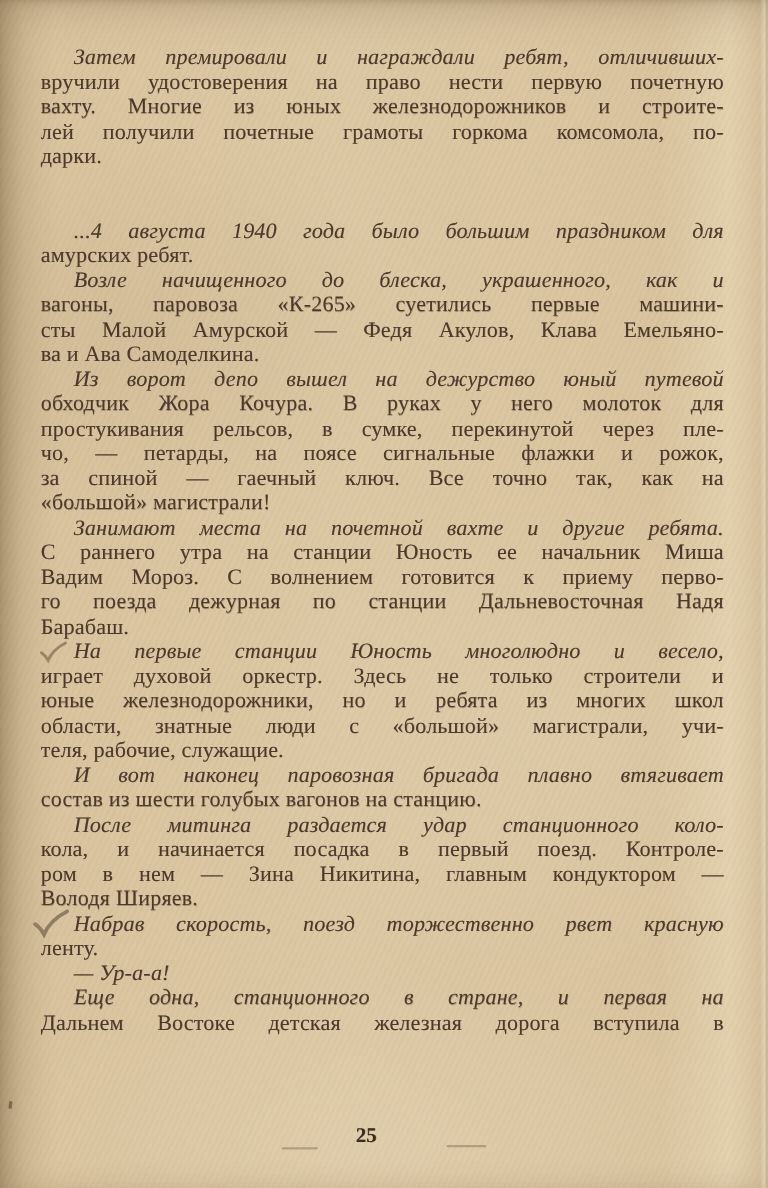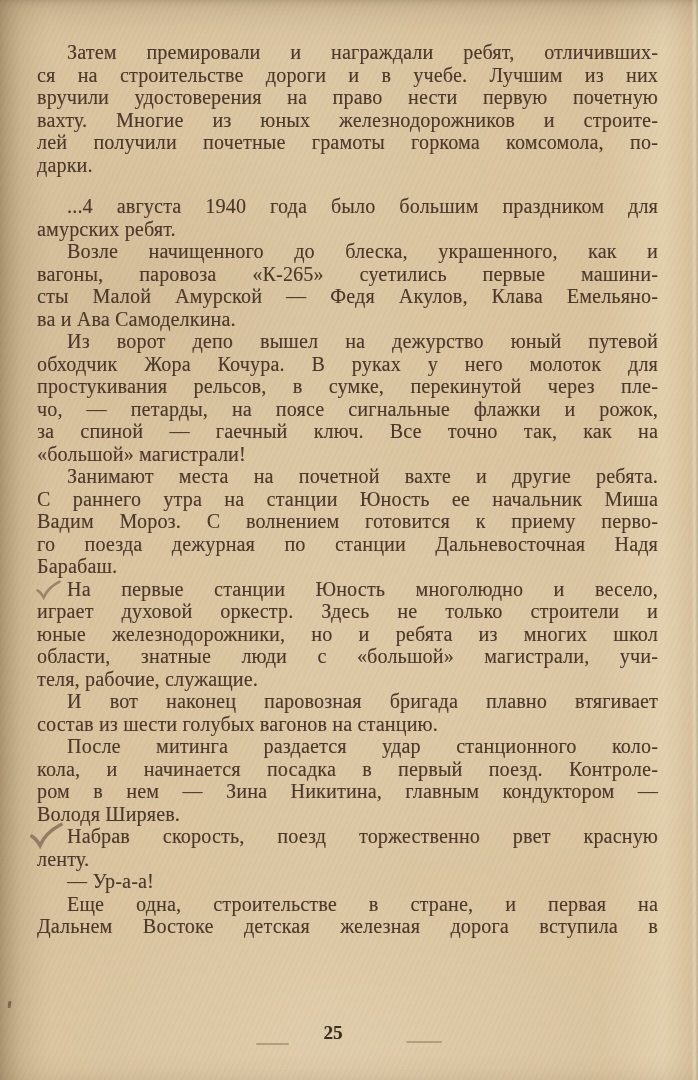--- a/index.html
+++ b/index.html
@@ -37,29 +37,29 @@
   }
   .text-block {
     position: absolute;
     left: 37px; top: 41px; width: 621px;
     color: #4d392b;
     font-size: 20px;
     letter-spacing: 0.2px;
     text-shadow: 0.35px 0.35px 0 rgba(77,57,43,0.38);
   }
   .para { position: relative; }
-  .para.gap { margin-top: 19px; }
+  .para.gap { margin-top: 45px; }
   .line {
     height: 22.5px;
     line-height: 22.5px;
     text-align: justify;
     text-align-last: justify;
     white-space: normal;
   }
-  .line.first { text-indent: 30px; }
+  .line.first { text-indent: 30px; font-style: italic; }
   .line.last { text-align-last: left; }
   .checkmark { position: absolute; left: -2px; top: 1px; opacity: 0.85; }
   .checkmark.check-large { left: -9px; top: -4px; opacity: 0.95; }
   .footer-num {
     position: absolute; top: 1022px; left: 0; width: 100%;
     text-align: center;
     transform: translateX(-16px);
     font-size: 19px; font-weight: bold;
     color: #3c2c1f;
     text-shadow: 0.4px 0.4px 0 rgba(60,44,31,0.4);
@@ -80,21 +80,20 @@
     transform: rotate(8deg);
   }
 </style>
 </head>
 <body>
 
 <div class="page">
   <div class="text-block">
       <div class="para">
         <div class="line first">Затем премировали и награждали ребят, отличивших-</div>
-        <div class="line">ся на строительстве дороги и в учебе. Лучшим из них</div>
         <div class="line">вручили удостоверения на право нести первую почетную</div>
         <div class="line">вахту. Многие из юных железнодорожников и строите-</div>
         <div class="line">лей получили почетные грамоты горкома комсомола, по-</div>
         <div class="line last">дарки.</div>
       </div>
       <div class="para gap">
         <div class="line first">...4 августа 1940 года было большим праздником для</div>
         <div class="line last">амурских ребят.</div>
       </div>
       <div class="para">
@@ -142,21 +141,21 @@
         <svg class="checkmark check-large" viewBox="0 0 30 24" width="38" height="28">
           <path d="M2 13 Q6 15.5 9 21 Q13.5 10 27 3" fill="none" stroke="#8d7a61" stroke-width="3" stroke-linecap="round"></path>
         </svg>
         <div class="line first">Набрав скорость, поезд торжественно рвет красную</div>
         <div class="line last">ленту.</div>
       </div>
       <div class="para">
         <div class="line first last">— Ур-а-а!</div>
       </div>
       <div class="para">
-        <div class="line first">Еще одна, строительстве в стране, и первая на</div>
+        <div class="line first">Еще одна, станционного в стране, и первая на</div>
         <div class="line">Дальнем Востоке детская железная дорога вступила в</div>
       </div>
     </div>
   <div class="footer-num">25</div>
   <div class="dash dash-left"></div>
   <div class="dash dash-right"></div>
   <div class="speck"></div>
 </div>
 
 </body></html>

